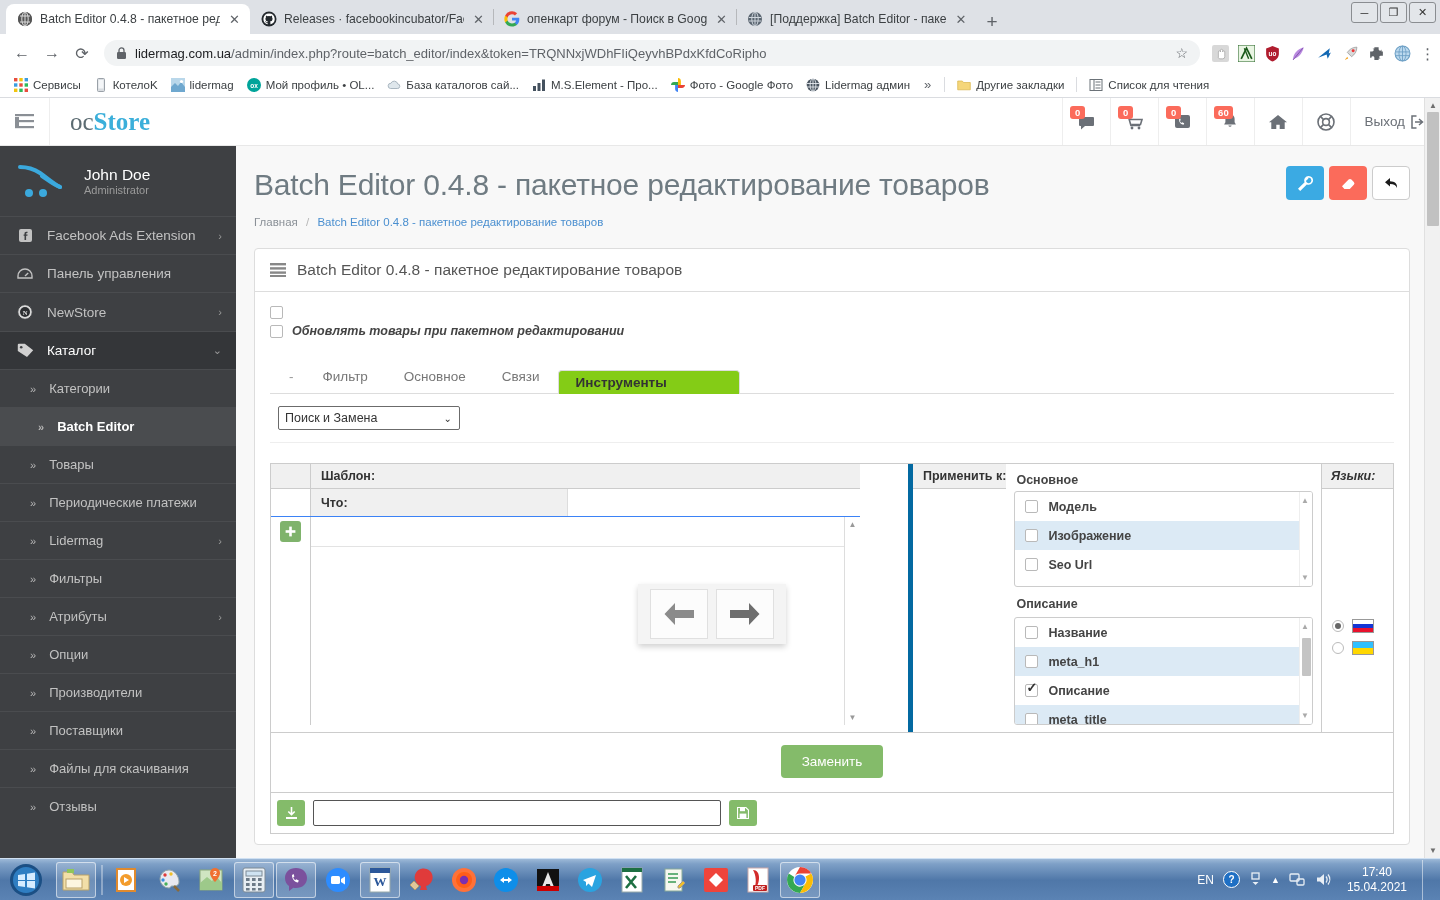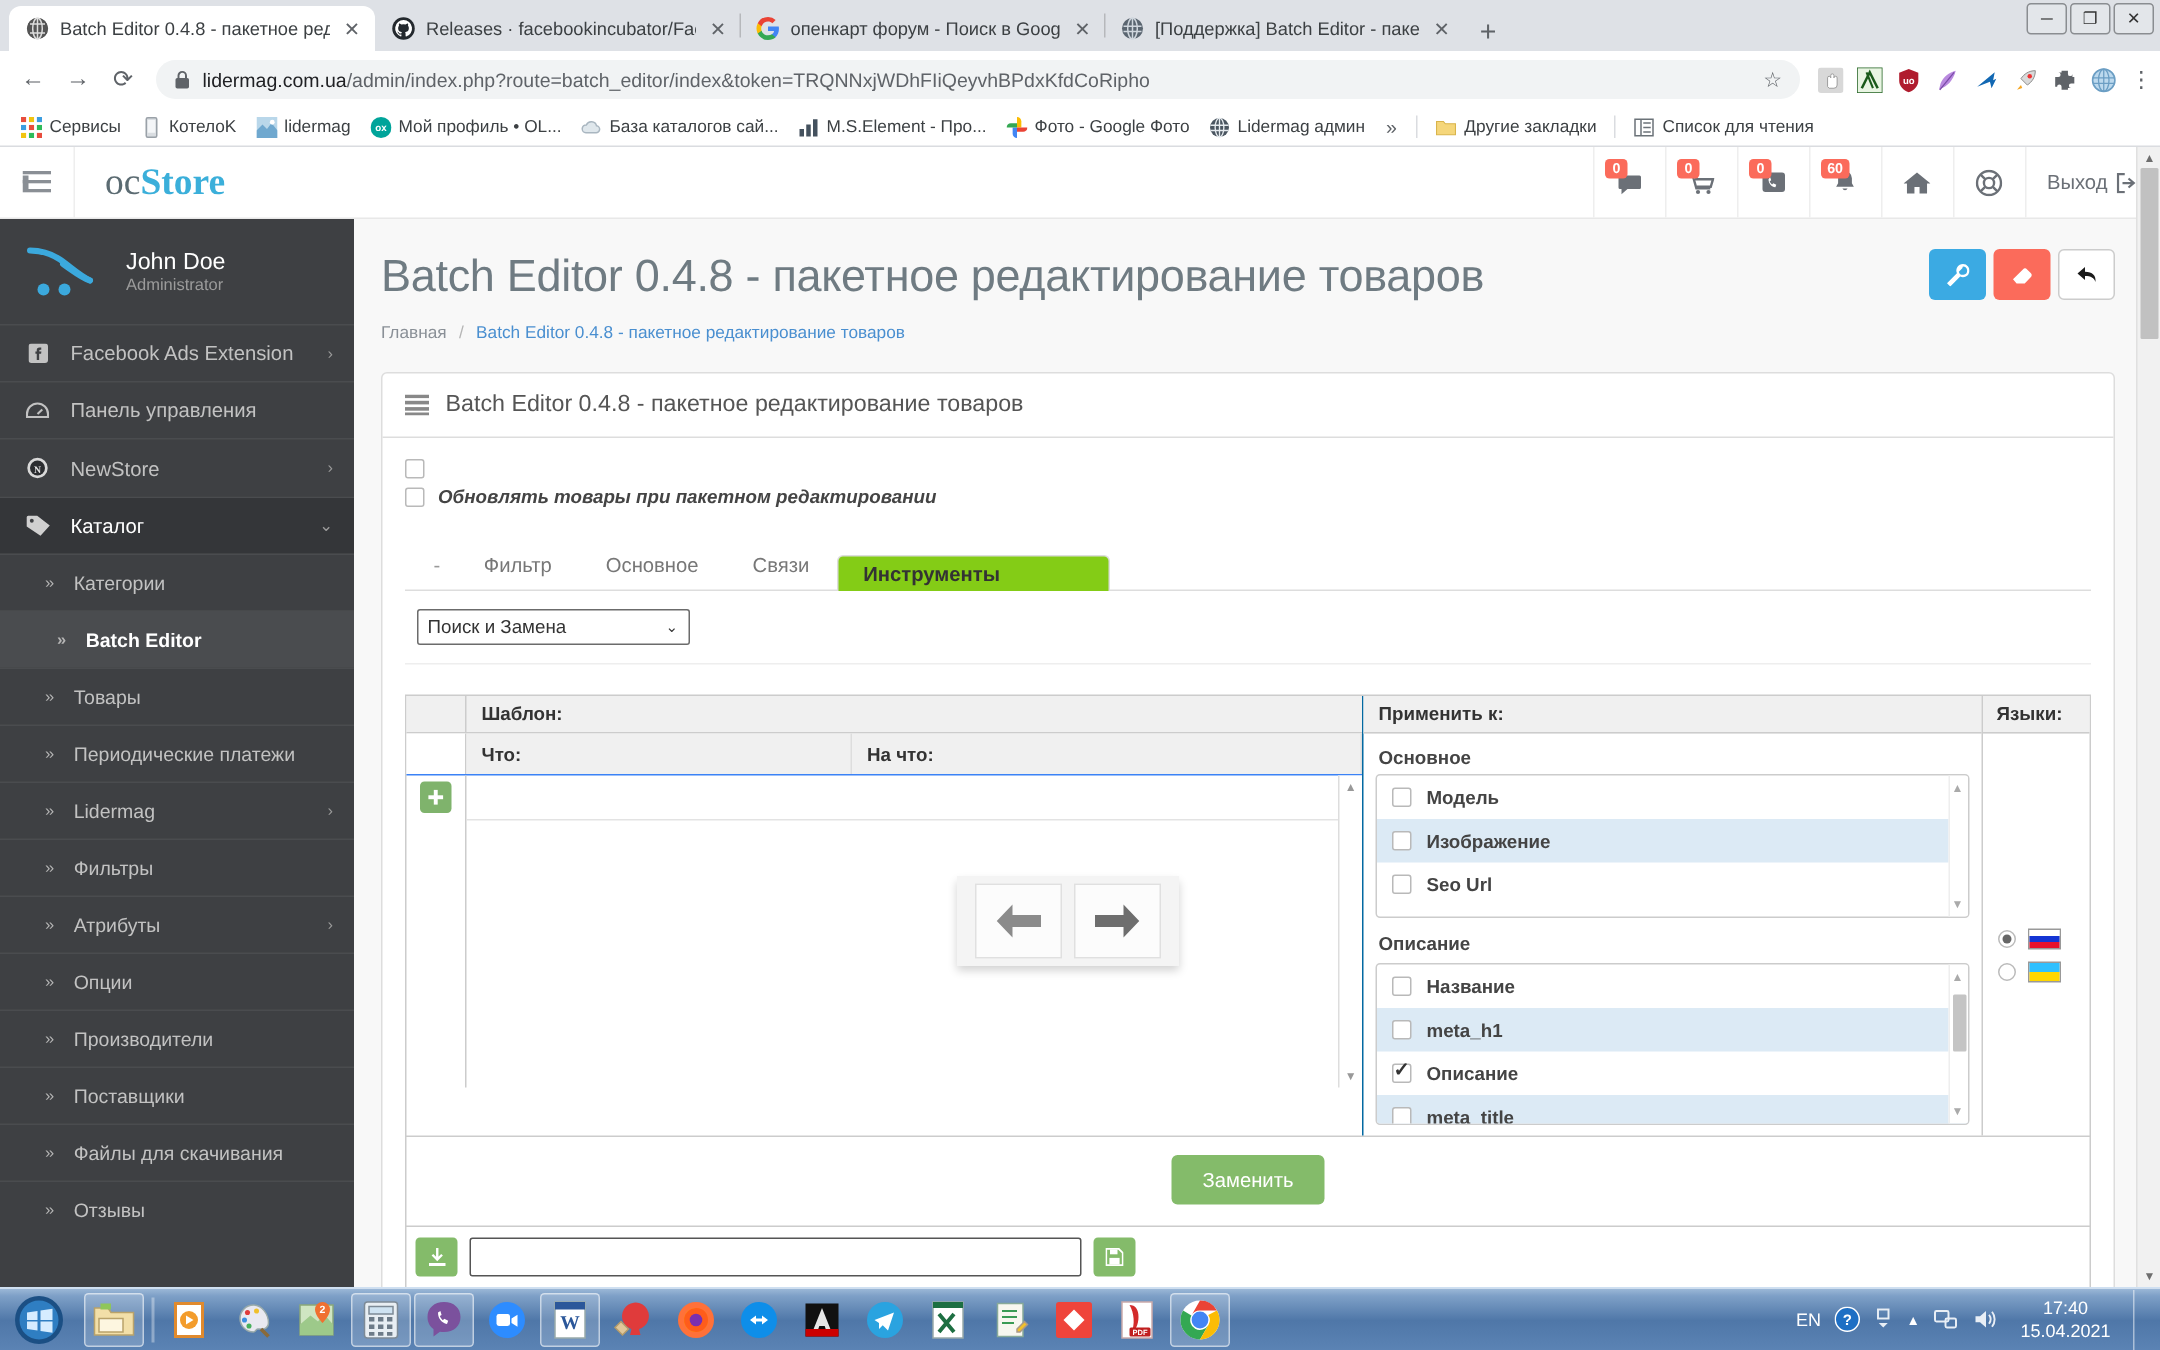--- a/index.html
+++ b/index.html
@@ -157,35 +157,35 @@
   .g-body .cl1 { width: 40px; border-right: 1px solid #ccc; }
   .g-body .inner { flex: 1; position: relative; }
   .g-addrow { height: 30px; border-bottom: 1px solid #e3e3e3; display: flex; align-items: center; }
   .addbtn {
     width: 21px; height: 21px; background: #7fb36c; border-radius: 3px; color: #fff;
     display: flex; align-items: center; justify-content: center; font-size: 13px; margin-left: 5px;
     margin-top: -1px; position: absolute; left: -36px; top: 5px;
   }
   .gscroll { width: 16px; background: #fff; border-left: 1px solid #ddd; display: flex; flex-direction: column; justify-content: space-between; align-items: center; padding: 3px 0; color: #999; font-size: 8px; }
 
-  .applyto { width: 413px; border-left: 1px solid #0369a1; display: flex; flex-direction: column; }
+  .applyto { width: 413px; border-left: 5px solid #0369a1; display: flex; flex-direction: row; margin-left: 48px; }
   .applyto-h { height: 25px; background: #f0f0f0; border-bottom: 1px solid #ccc; display: flex; align-items: center; padding-left: 10px; font-size: 12.5px; font-weight: bold; color: #333; }
   .applyto-b { padding: 7px 8px 7px 8px; flex: 1; }
   .grp-label { font-size: 12.5px; font-weight: bold; color: #444; margin: 2px 0 4px 2px; }
   .listbox { border: 1px solid #ccc; border-radius: 3px; position: relative; overflow: hidden; background: #fff; }
   .listbox.l1 { height: 96px; }
   .listbox.l2 { height: 108px; margin-top: 6px; }
   .li { display: flex; align-items: center; gap: 10px; height: 29px; padding-left: 10px; font-size: 12.5px; font-weight: bold; color: #444; }
   .li.alt { background: #dceaf5; }
   .lb-scroll { position: absolute; right: 0; top: 0; bottom: 0; width: 13px; background: #fff; border-left: 1px solid #eee; }
   .lb-arrow { position: absolute; left: 1px; color: #aaa; font-size: 8px; }
   .lb-thumb { position: absolute; left: 2px; width: 9px; background: #c4c4c4; border-radius: 1px; }
 
   .langcol { width: 72px; border-left: 1px solid #ccc; display: flex; flex-direction: column; }
-  .langcol-h { height: 25px; background: #f0f0f0; border-bottom: 1px solid #ccc; display: flex; align-items: center; padding-left: 9px; font-size: 12.5px; font-weight: bold; color: #333; }
+  .langcol-h { height: 25px; background: #f0f0f0; border-bottom: 1px solid #ccc; display: flex; align-items: center; padding-left: 9px; font-size: 12.5px; font-weight: bold; color: #333; font-style: italic; }
   .langcol-b { flex:1; position: relative; }
   .lang-row { display: flex; align-items: center; gap: 8px; position: absolute; left: 10px; }
   .radio { width: 12px; height: 12px; border: 1px solid #bbb; border-radius: 50%; background:#fff; position: relative; }
   .radio.on::after { content:""; position:absolute; left:2px; top:2px; width:6px; height:6px; border-radius:50%; background:#666; }
   .flag { width: 22px; height: 14px; border: 1px solid #999; display: flex; flex-direction: column; }
   .flag div { flex: 1; }
 
   .arrow-overlay {
     position: absolute; left: 638px; top: 486px; width: 148px; height: 60px;
     background: #f4f4f4; display: flex; align-items: center; justify-content: center; gap: 8px;
@@ -660,21 +660,20 @@
 
           <div class="grid-wrap">
             <div class="grid-left">
               <div class="g-hrow1">
                 <div class="cl1"></div>
                 <div class="ttl">Шаблон:</div>
               </div>
               <div class="g-hrow2">
                 <div class="cl1"></div>
                 <div class="c cwhat">Что:</div>
-                <div class="c cto">На что:</div>
               </div>
               <div class="g-body">
                 <div class="cl1"></div>
                 <div class="inner">
                   <div class="g-addrow">
                     <div class="addbtn">
                       <svg width="11" height="11" viewBox="0 0 11 11">
                           <rect x="4.2" y="0.6" width="2.6" height="9.8" fill="#fff"></rect>
                           <rect x="0.6" y="4.2" width="9.8" height="2.6" fill="#fff"></rect>
                         </svg>

